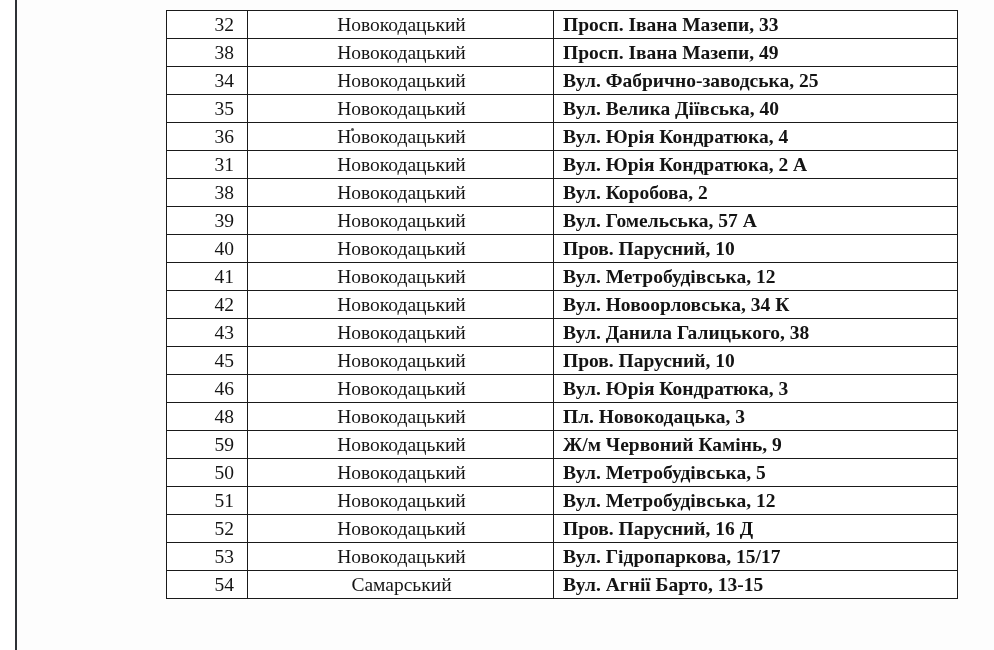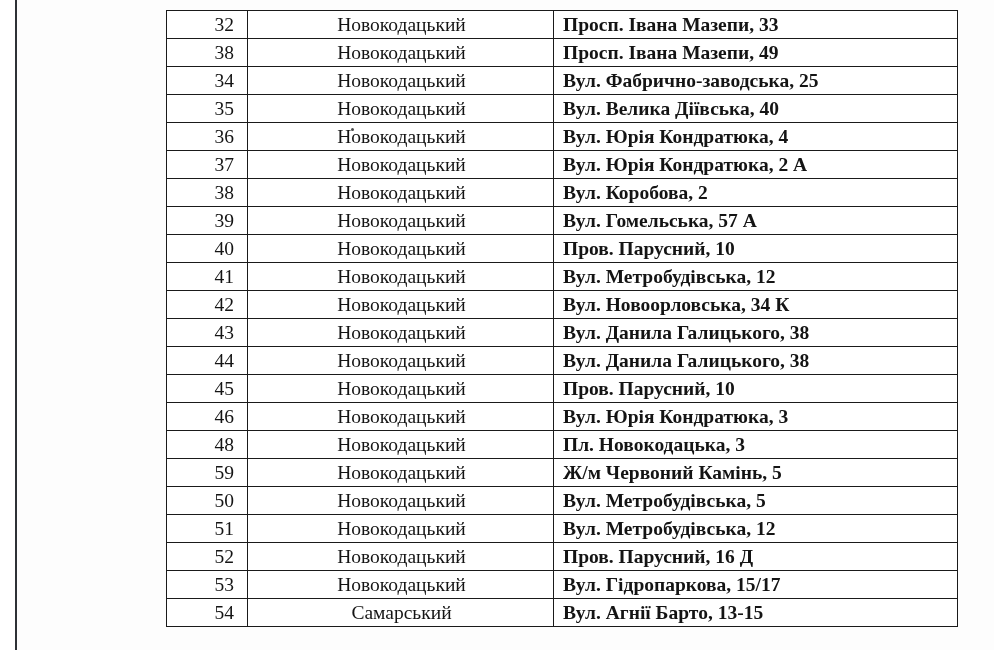--- a/index.html
+++ b/index.html
@@ -144,21 +144,21 @@
             <td class="num">35</td>
             <td class="dist">Новокодацький</td>
             <td class="addr">Вул. Велика Діївська, 40</td>
           </tr>
           <tr>
             <td class="num">36</td>
             <td class="dist">Новокодацький</td>
             <td class="addr">Вул. Юрія Кондратюка, 4</td>
           </tr>
           <tr>
-            <td class="num">37</td>
+            <td class="num">31</td>
             <td class="dist">Новокодацький</td>
             <td class="addr">Вул. Юрія Кондратюка, 2 А</td>
           </tr>
           <tr>
             <td class="num">38</td>
             <td class="dist">Новокодацький</td>
             <td class="addr">Вул. Коробова, 2</td>
           </tr>
           <tr>
             <td class="num">39</td>
@@ -179,43 +179,38 @@
             <td class="num">42</td>
             <td class="dist">Новокодацький</td>
             <td class="addr">Вул. Новоорловська, 34 К</td>
           </tr>
           <tr>
             <td class="num">43</td>
             <td class="dist">Новокодацький</td>
             <td class="addr">Вул. Данила Галицького, 38</td>
           </tr>
           <tr>
-            <td class="num">44</td>
-            <td class="dist">Новокодацький</td>
-            <td class="addr">Вул. Данила Галицького, 38</td>
-          </tr>
-          <tr>
             <td class="num">45</td>
             <td class="dist">Новокодацький</td>
             <td class="addr">Пров. Парусний, 10</td>
           </tr>
           <tr>
             <td class="num">46</td>
             <td class="dist">Новокодацький</td>
             <td class="addr">Вул. Юрія Кондратюка, 3</td>
           </tr>
           <tr>
             <td class="num">48</td>
             <td class="dist">Новокодацький</td>
             <td class="addr">Пл. Новокодацька, 3</td>
           </tr>
           <tr>
             <td class="num">59</td>
             <td class="dist">Новокодацький</td>
-            <td class="addr">Ж/м Червоний Камінь, 5</td>
+            <td class="addr">Ж/м Червоний Камінь, 9</td>
           </tr>
           <tr>
             <td class="num">50</td>
             <td class="dist">Новокодацький</td>
             <td class="addr">Вул. Метробудівська, 5</td>
           </tr>
           <tr>
             <td class="num">51</td>
             <td class="dist">Новокодацький</td>
             <td class="addr">Вул. Метробудівська, 12</td>

